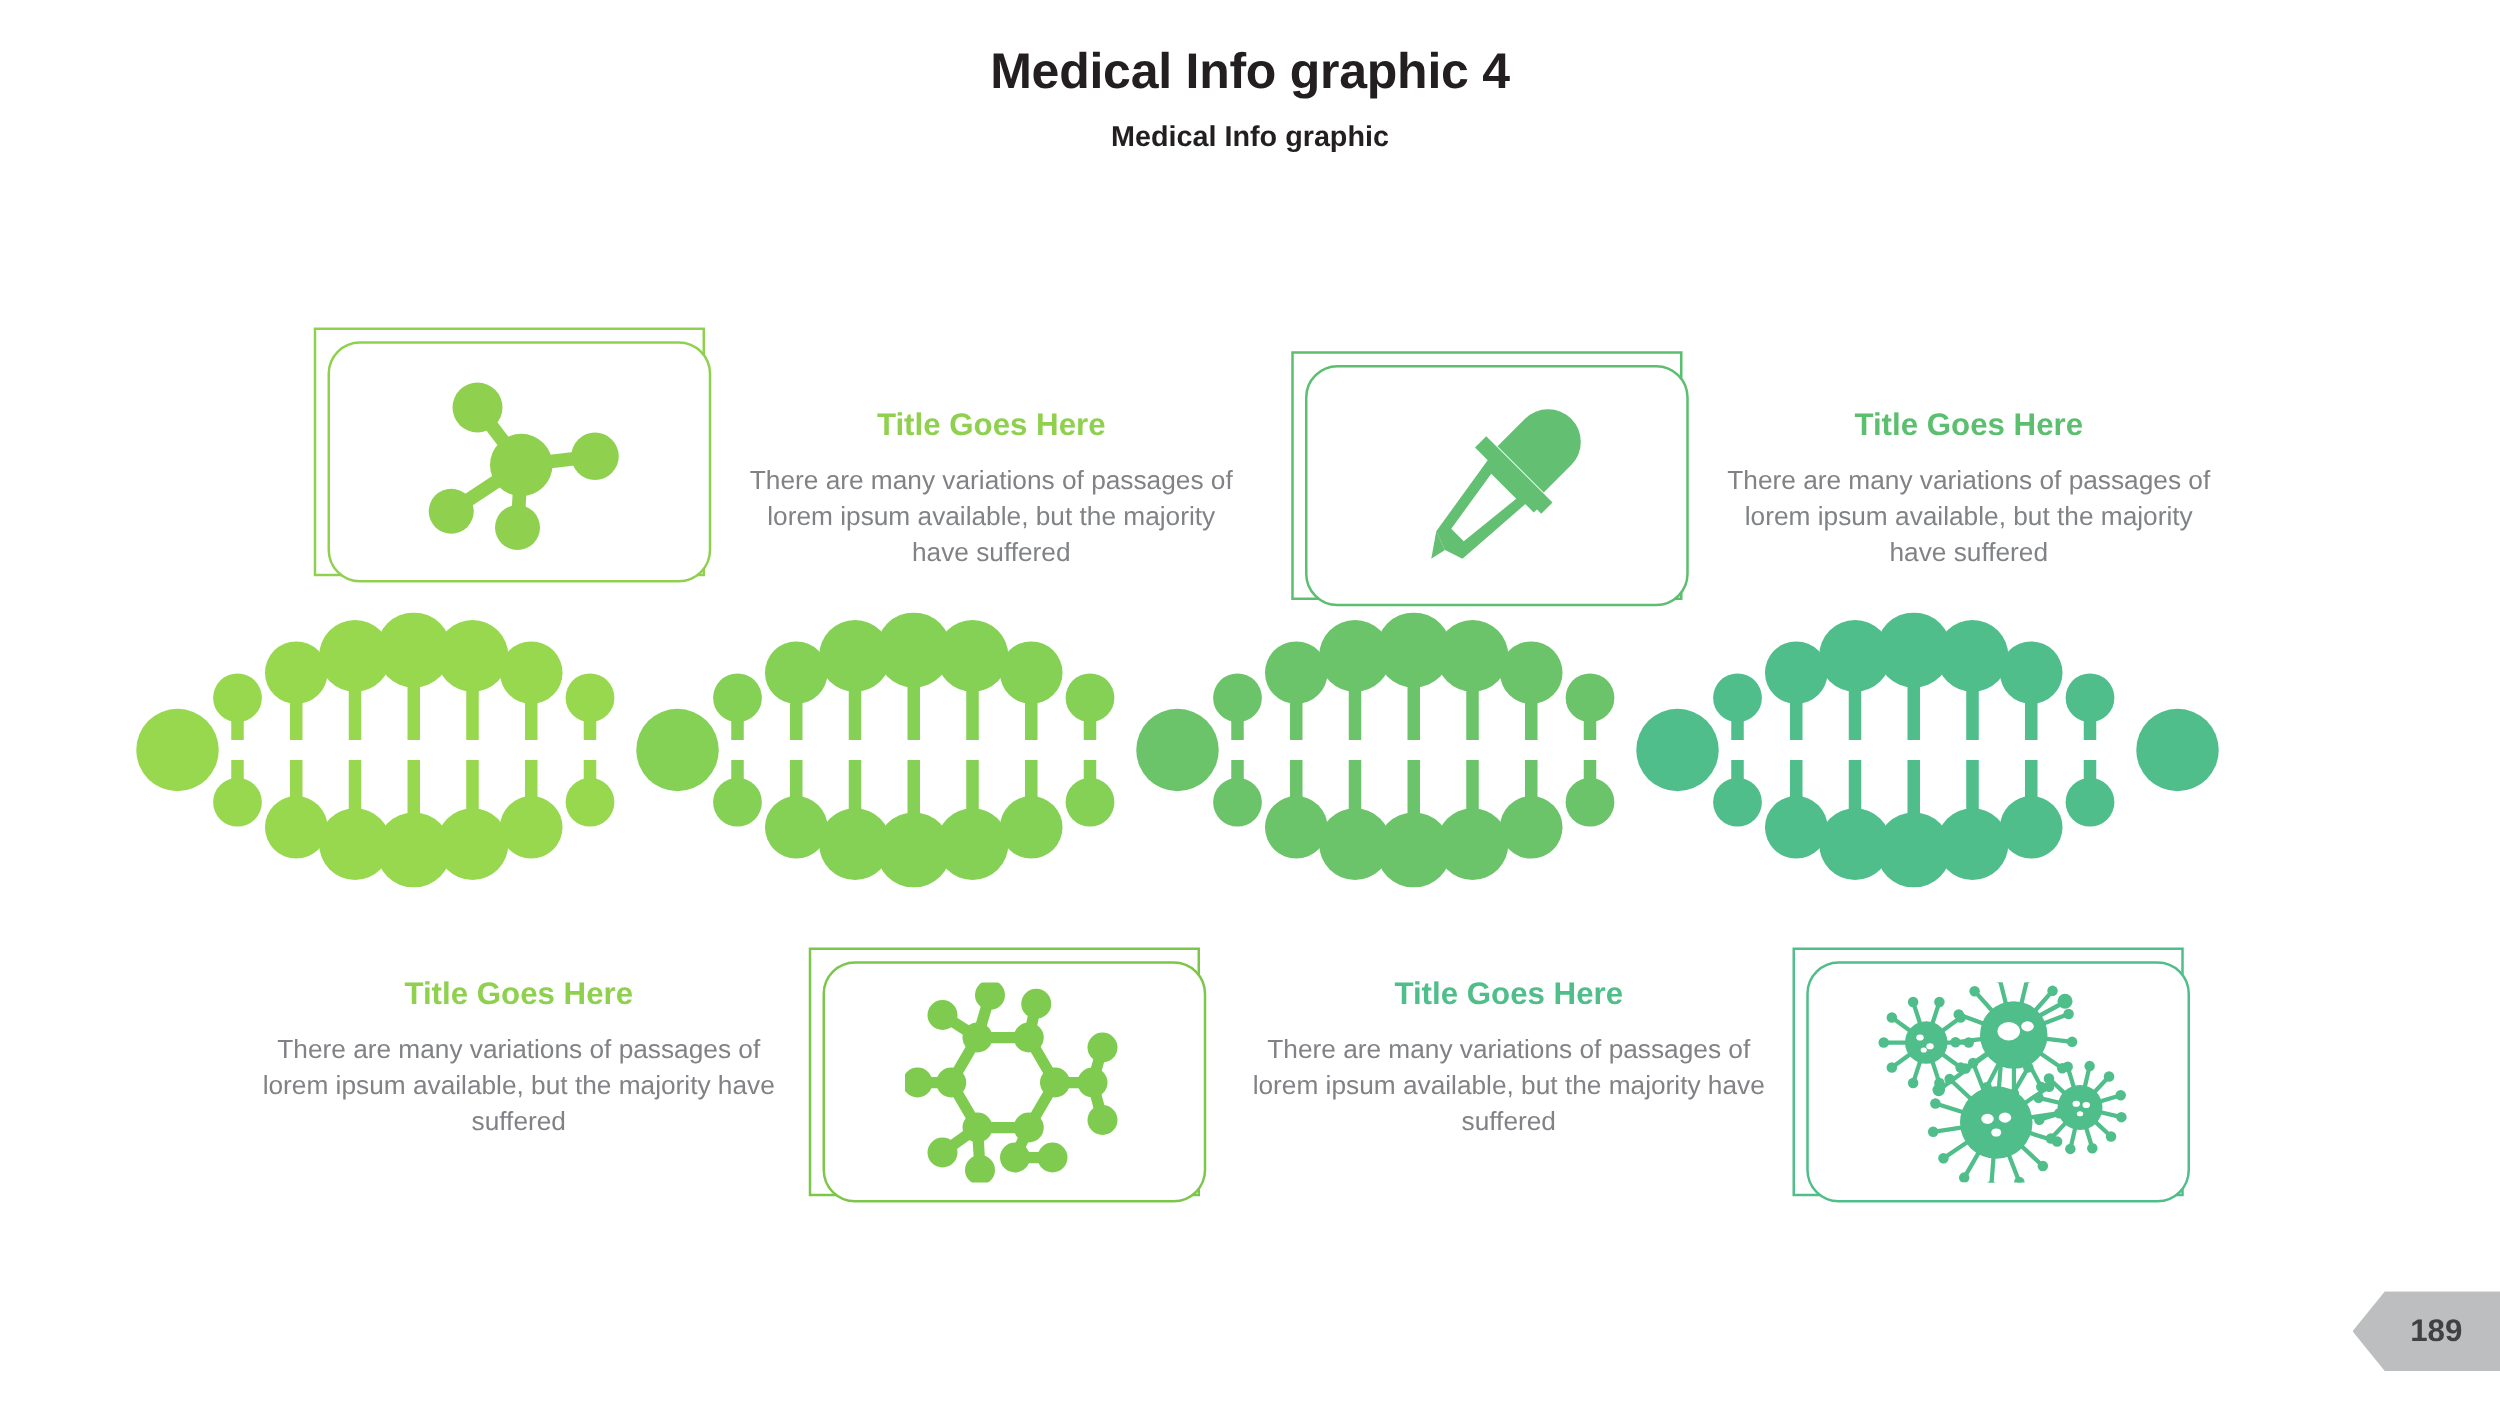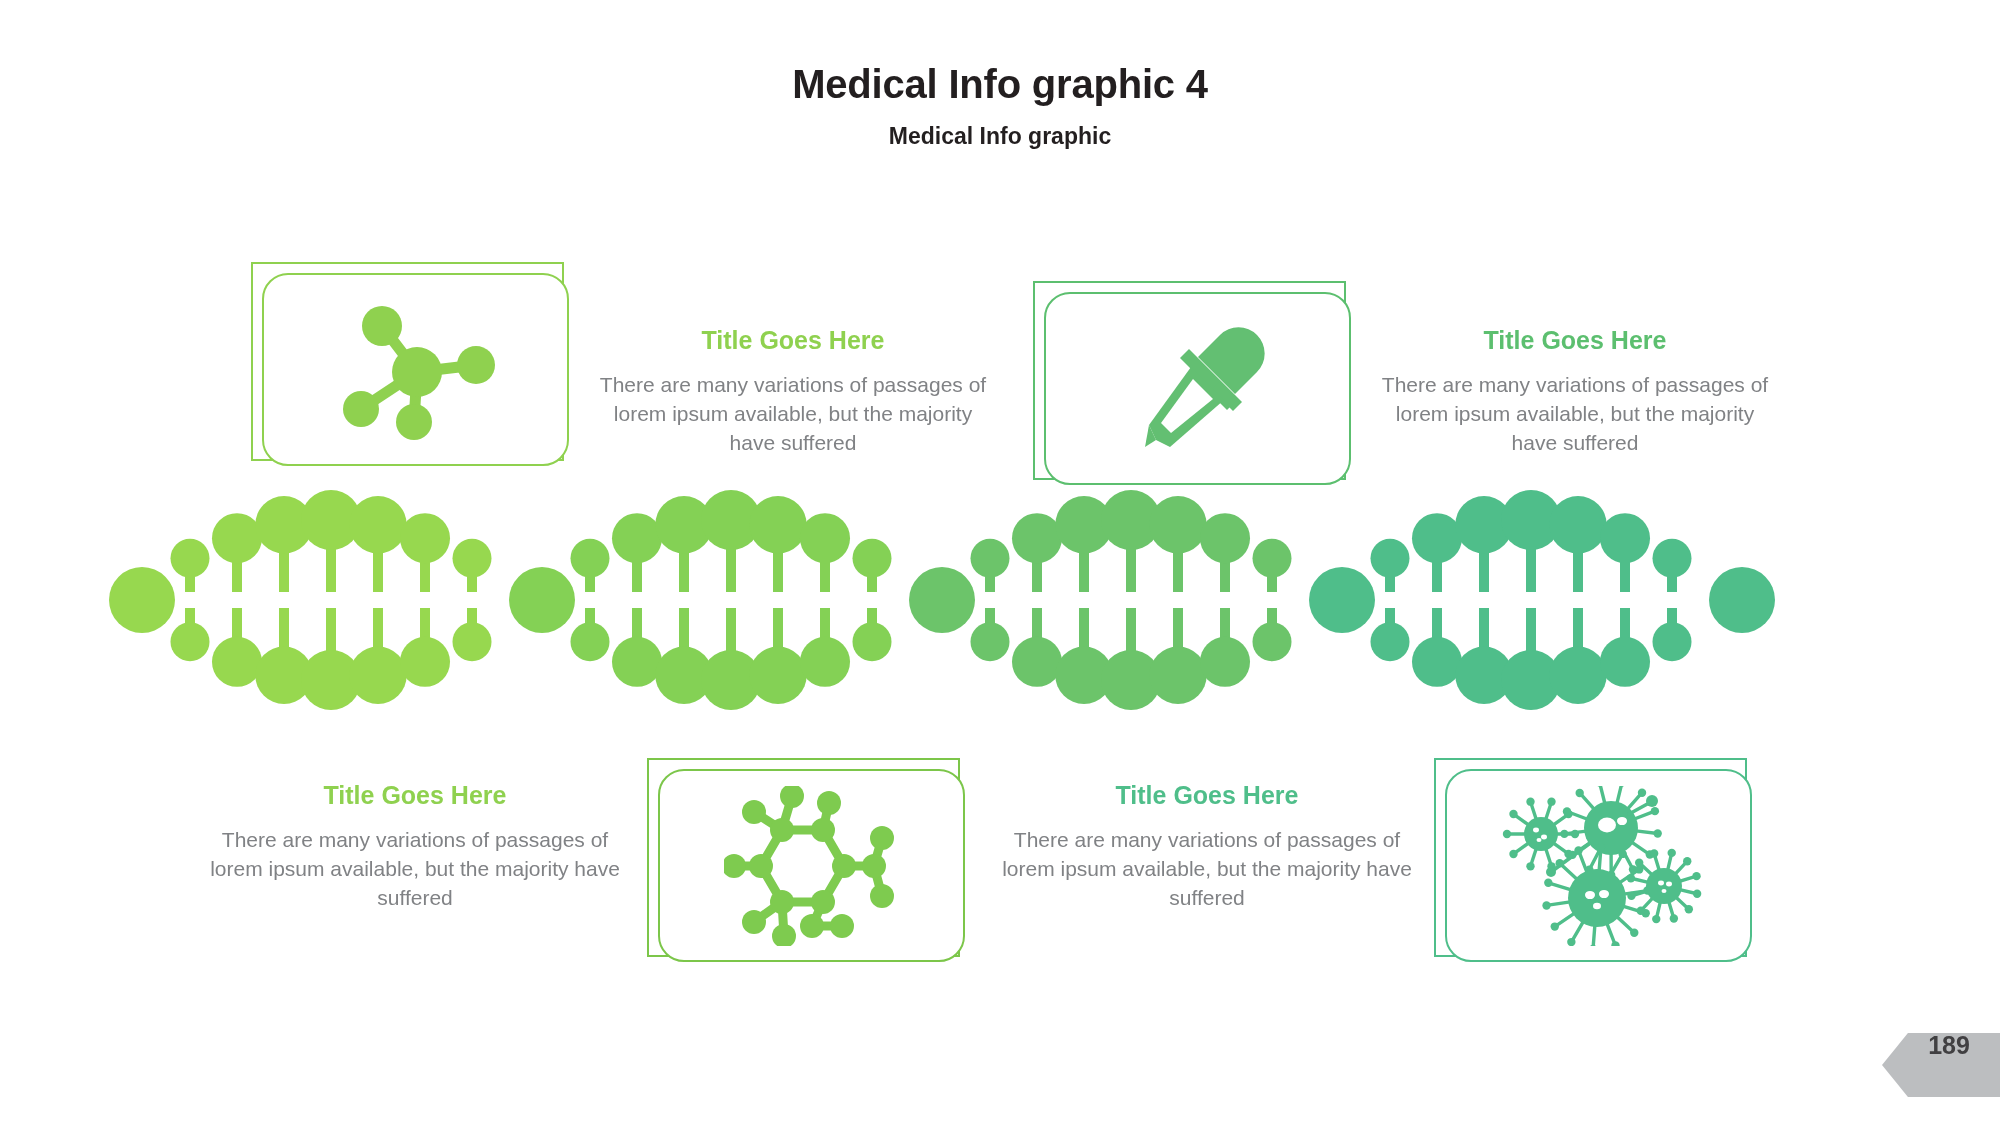--- a/index.html
+++ b/index.html
@@ -14,21 +14,21 @@
     overflow: hidden;
     font-family: "Liberation Sans", sans-serif;
     -webkit-font-smoothing: antialiased;
   }
 
   
   #header {
     position: absolute;
     top: 0; left: 0; right: 0;
     text-align: center;
-    padding-top: 62px;
+    padding-top: 35px;
   }
   #slide-title {
     font-size: 40px;
     font-weight: 700;
     color: #231f20;
     letter-spacing: -0.2px;
     line-height: 1.1;
     margin: 0;
   }
   #slide-subtitle {
@@ -91,21 +91,21 @@
   
   #page-badge {
     position: absolute;
     right: 0;
     bottom: 28px;
     width: 118px;
     height: 64px;
     background: #bcbec0;
     clip-path: polygon(22% 0%, 100% 0%, 100% 100%, 22% 100%, 0% 50%);
     display: flex;
-    align-items: flex-start;
+    align-items: center;
     justify-content: center;
   }
   #page-number {
     font-size: 25px;
     font-weight: 700;
     color: #414042;
     padding-left: 16px;
     line-height: 1;
   }
 </style>

